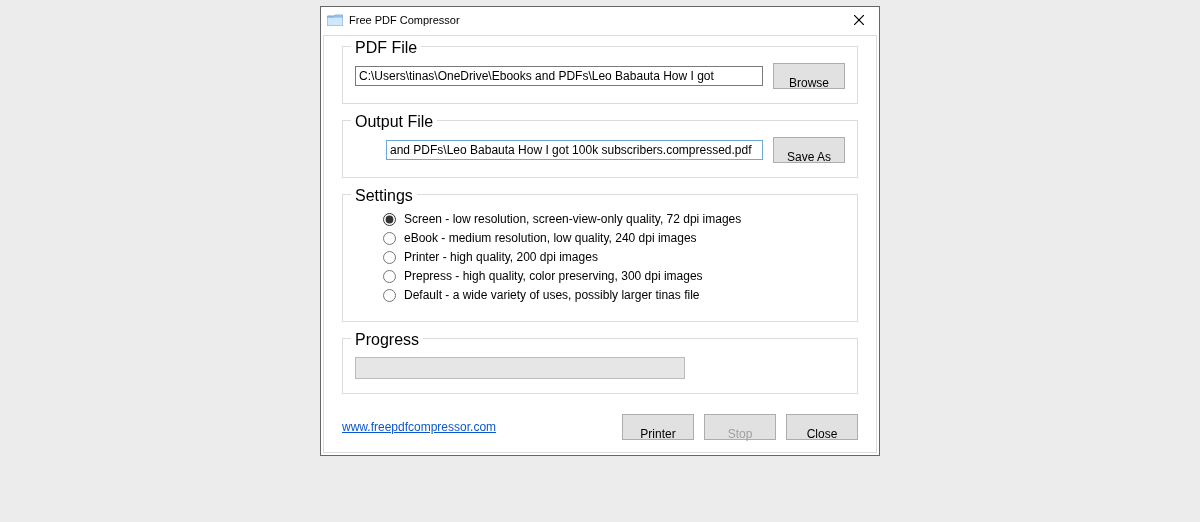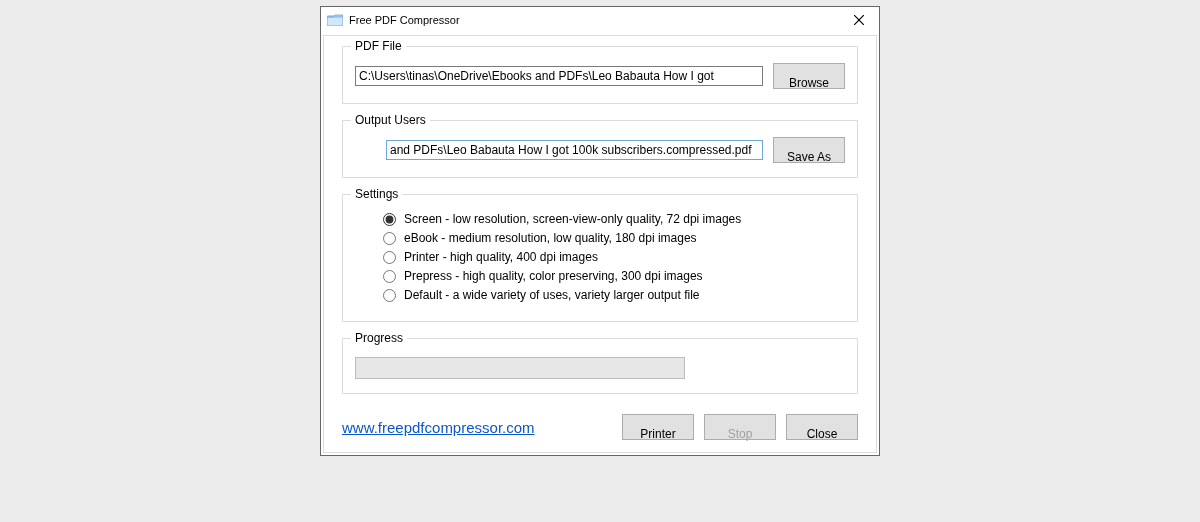--- a/index.html
+++ b/index.html
@@ -53,21 +53,21 @@
       padding: 12px 12px 14px 12px;
       margin-bottom: 16px;
       position: relative;
     }
     .fieldset .legend {
       position: absolute;
       top: -8px;
       left: 8px;
       background: #fff;
       padding: 0 4px;
-      font-size: 12px;
+      font-size: 16px;
       color: #000;
     }
     .file-row {
       display: flex;
       align-items: center;
       gap: 10px;
       margin-top: 4px;
     }
     .file-input {
       flex: 1;
@@ -122,21 +122,21 @@
     }
     .bottom-row {
       display: flex;
       align-items: center;
       gap: 10px;
       padding-top: 4px;
     }
     .link {
       color: #0b57d0;
       text-decoration: underline;
-      font-size: 15px;
+      font-size: 12px;
       flex: 1;
       cursor: pointer;
     }
   </style>
 </head>
 <body>
 
 <div class="window">
 
   <div class="titlebar">
@@ -159,49 +159,49 @@
 
     <div class="fieldset">
       <span class="legend">PDF File</span>
       <div class="file-row">
         <input type="text" class="file-input" readonly="" value="C:\Users\tinas\OneDrive\Ebooks and PDFs\Leo Babauta How I got" style="">
         <button class="btn">Browse</button>
       </div>
     </div>
 
     <div class="fieldset">
-      <span class="legend">Output Users</span>
+      <span class="legend">Output File</span>
       <div class="file-row">
         <input type="text" class="file-input outfocus" readonly="" value="and PDFs\Leo Babauta How I got 100k subscribers.compressed.pdf" style="">
         <button class="btn">Save As</button>
       </div>
     </div>
 
     <div class="fieldset">
       <span class="legend">Settings</span>
 
       <label class="radio-row">
         <input type="radio" name="q" checked="" style="">
         <span>Screen - low resolution, screen-view-only quality, 72 dpi images</span>
       </label>
       <label class="radio-row">
         <input type="radio" name="q" style="">
-        <span>eBook - medium resolution, low quality, 180 dpi images</span>
-      </label>
-      <label class="radio-row">
-        <input type="radio" name="q" style="">
-        <span>Printer - high quality, 400 dpi images</span>
+        <span>eBook - medium resolution, low quality, 240 dpi images</span>
+      </label>
+      <label class="radio-row">
+        <input type="radio" name="q" style="">
+        <span>Printer - high quality, 200 dpi images</span>
       </label>
       <label class="radio-row">
         <input type="radio" name="q" style="">
         <span>Prepress - high quality, color preserving, 300 dpi images</span>
       </label>
       <label class="radio-row">
         <input type="radio" name="q" style="">
-        <span>Default - a wide variety of uses, variety larger output file</span>
+        <span>Default - a wide variety of uses, possibly larger tinas file</span>
       </label>
     </div>
 
     <div class="fieldset">
       <span class="legend">Progress</span>
       <div class="progress-outer"></div>
     </div>
 
     <div class="bottom-row">
       <a class="link">www.freepdfcompressor.com</a>

